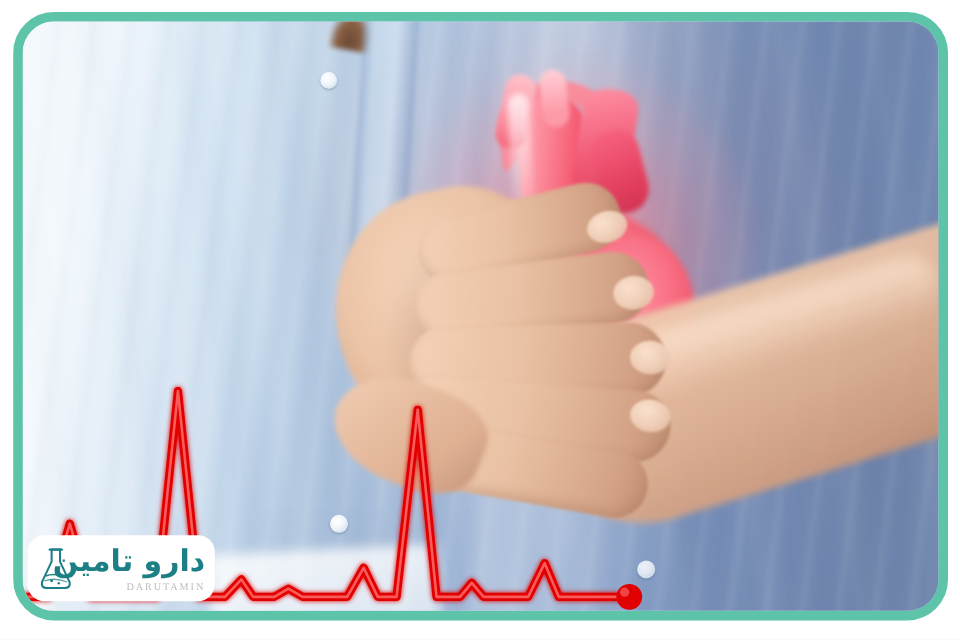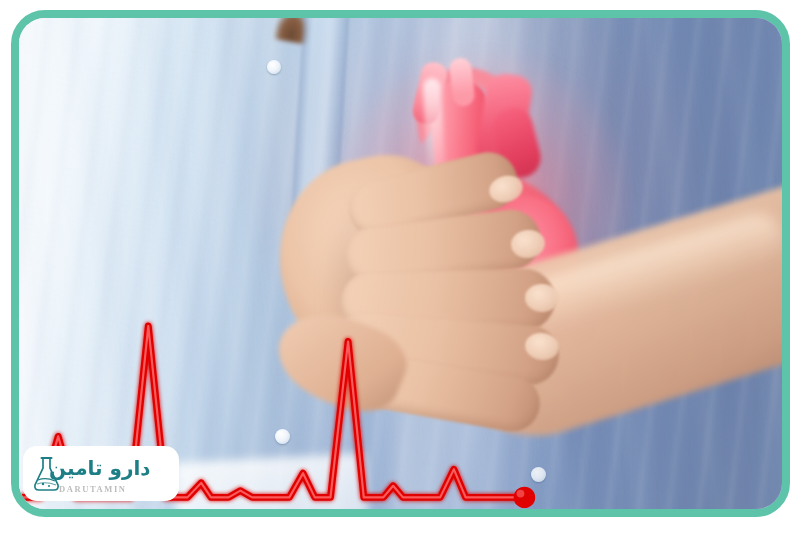--- a/index.html
+++ b/index.html
@@ -407,38 +407,38 @@
     position: relative;
     width: 140px;
     height: 42px;
   }
   #logo-wordmark {
     position: absolute;
     left: 18px; top: -1px;
     width: 122px; height: 34px;
     color: #1d7f86;
     font-family: "DejaVu Sans", sans-serif;
-    font-size: 20px;
+    font-size: 25px;
     font-weight: 700;
     direction: rtl;
     text-align: left;
     line-height: 32px;
     letter-spacing: -0.5px;
     white-space: nowrap;
   }
   #logo-latin {
     position: absolute;
     left: 28px; bottom: 1px;
     width: 112px;
     color: #bdbdbd;
     font-family: "Liberation Serif", serif;
     font-size: 8.5px;
-    font-weight: 700;
+    font-weight: 400;
     letter-spacing: 1.6px;
-    text-align: left;
+    text-align: right;
   }
   #logo-flask { position: absolute; left: 0px; top: 2px; }
 </style>
 </head>
 <body>
 
 <div id="stage">
 
   <div id="frame" style="border-color: rgb(94, 196, 169); border-width: 8px; border-radius: 34px;">
     <div id="photo">

